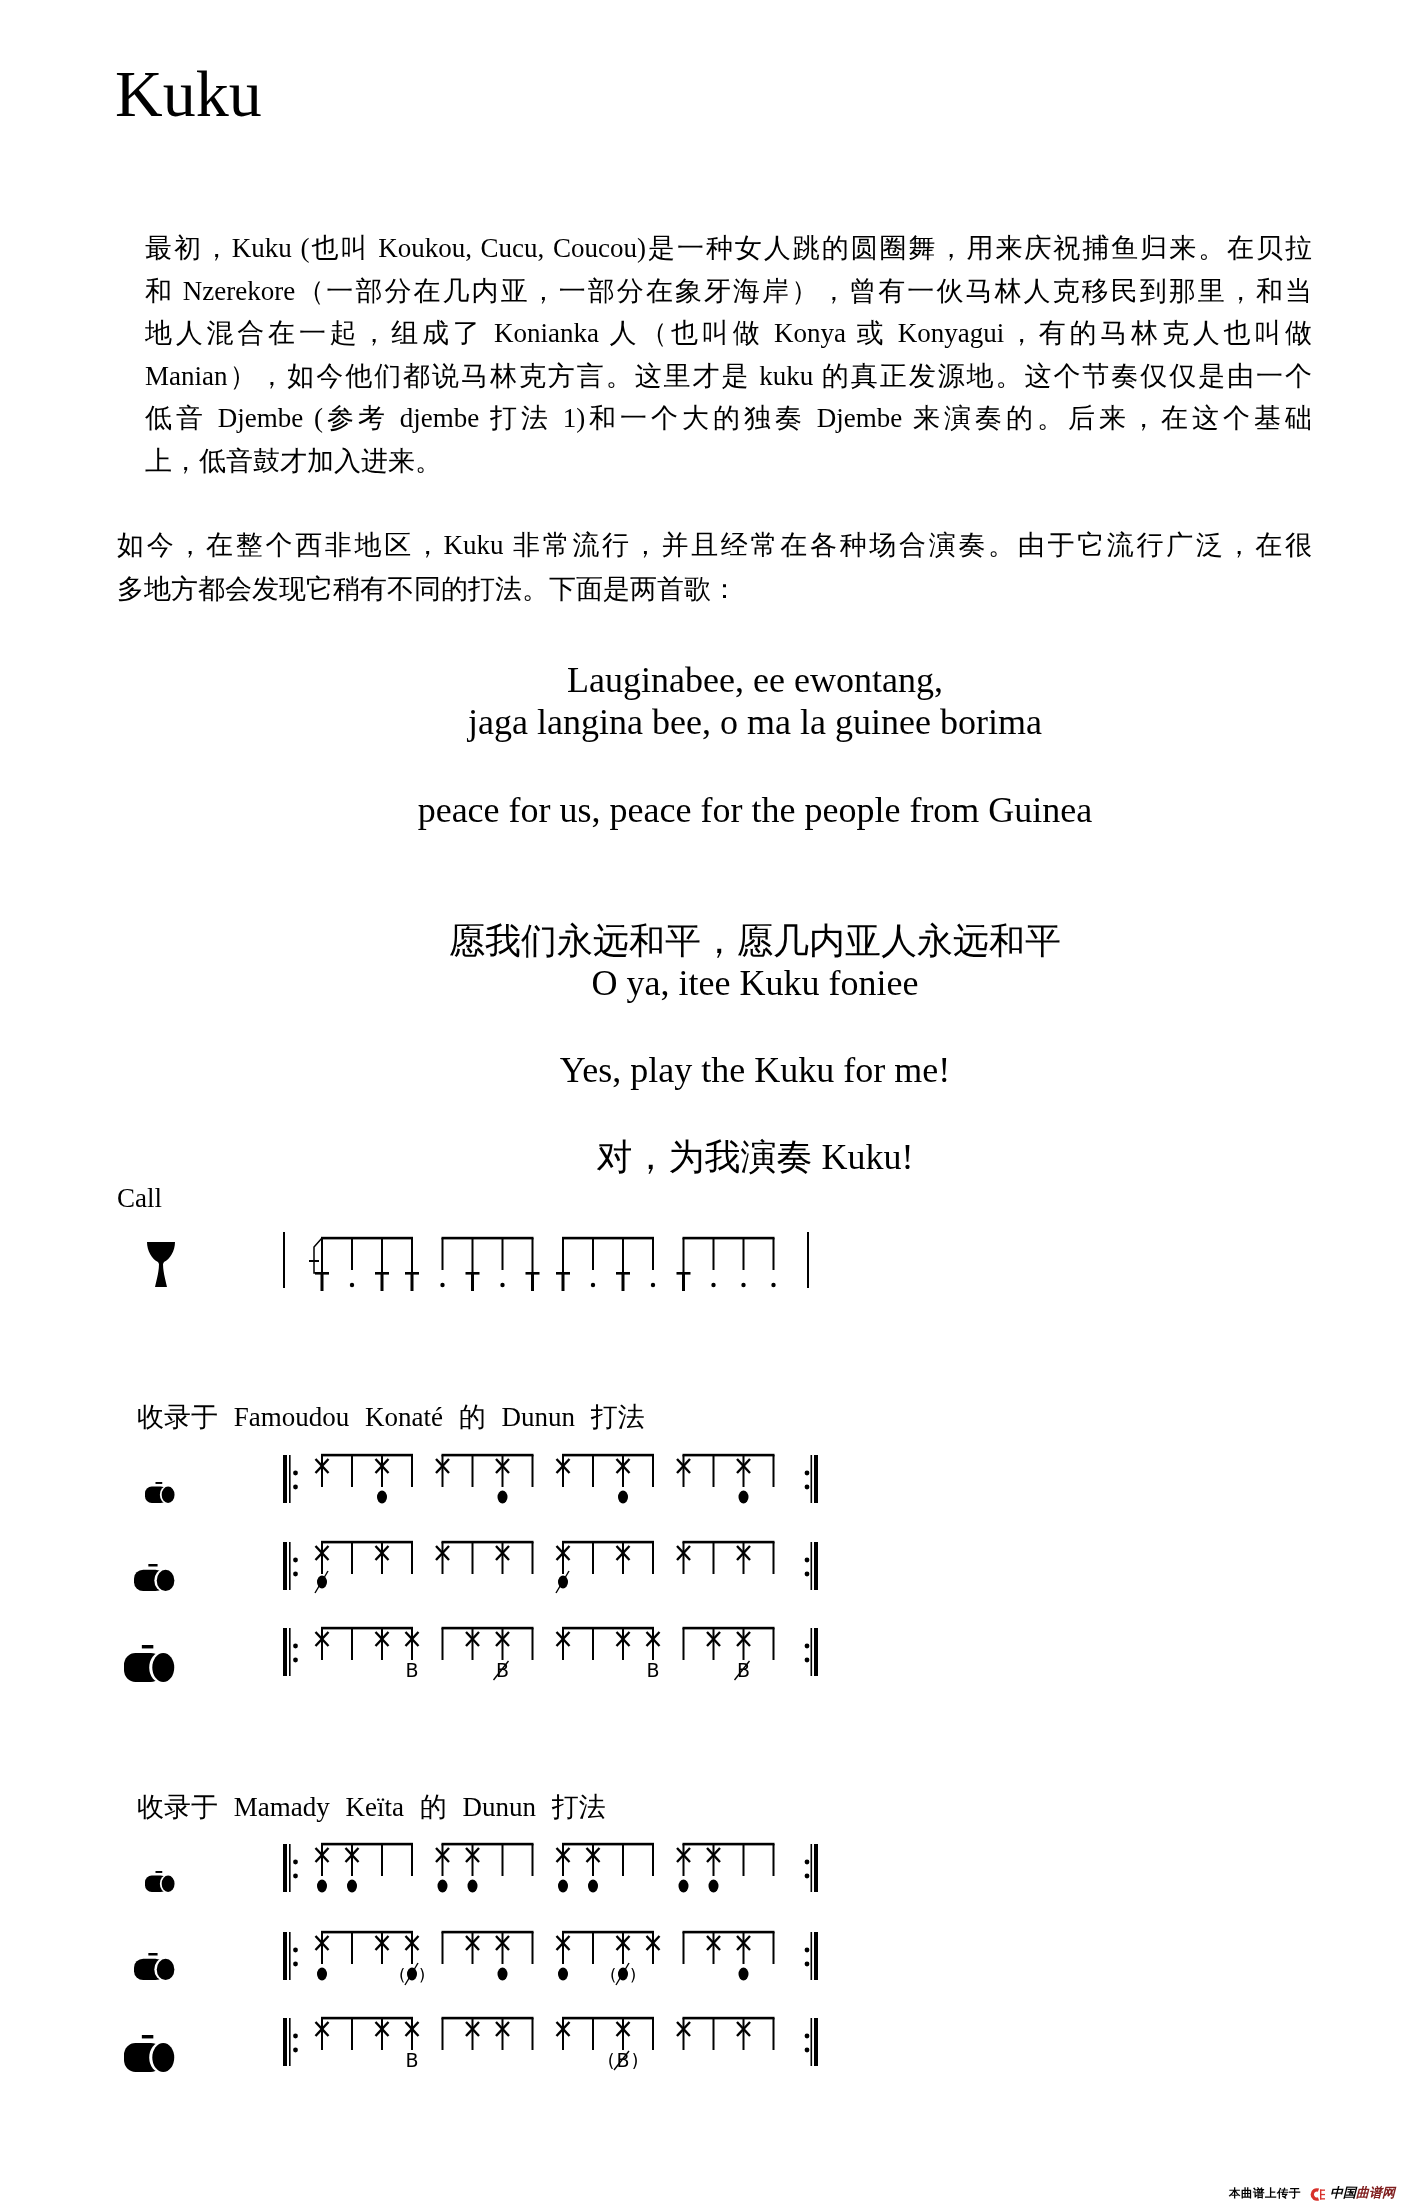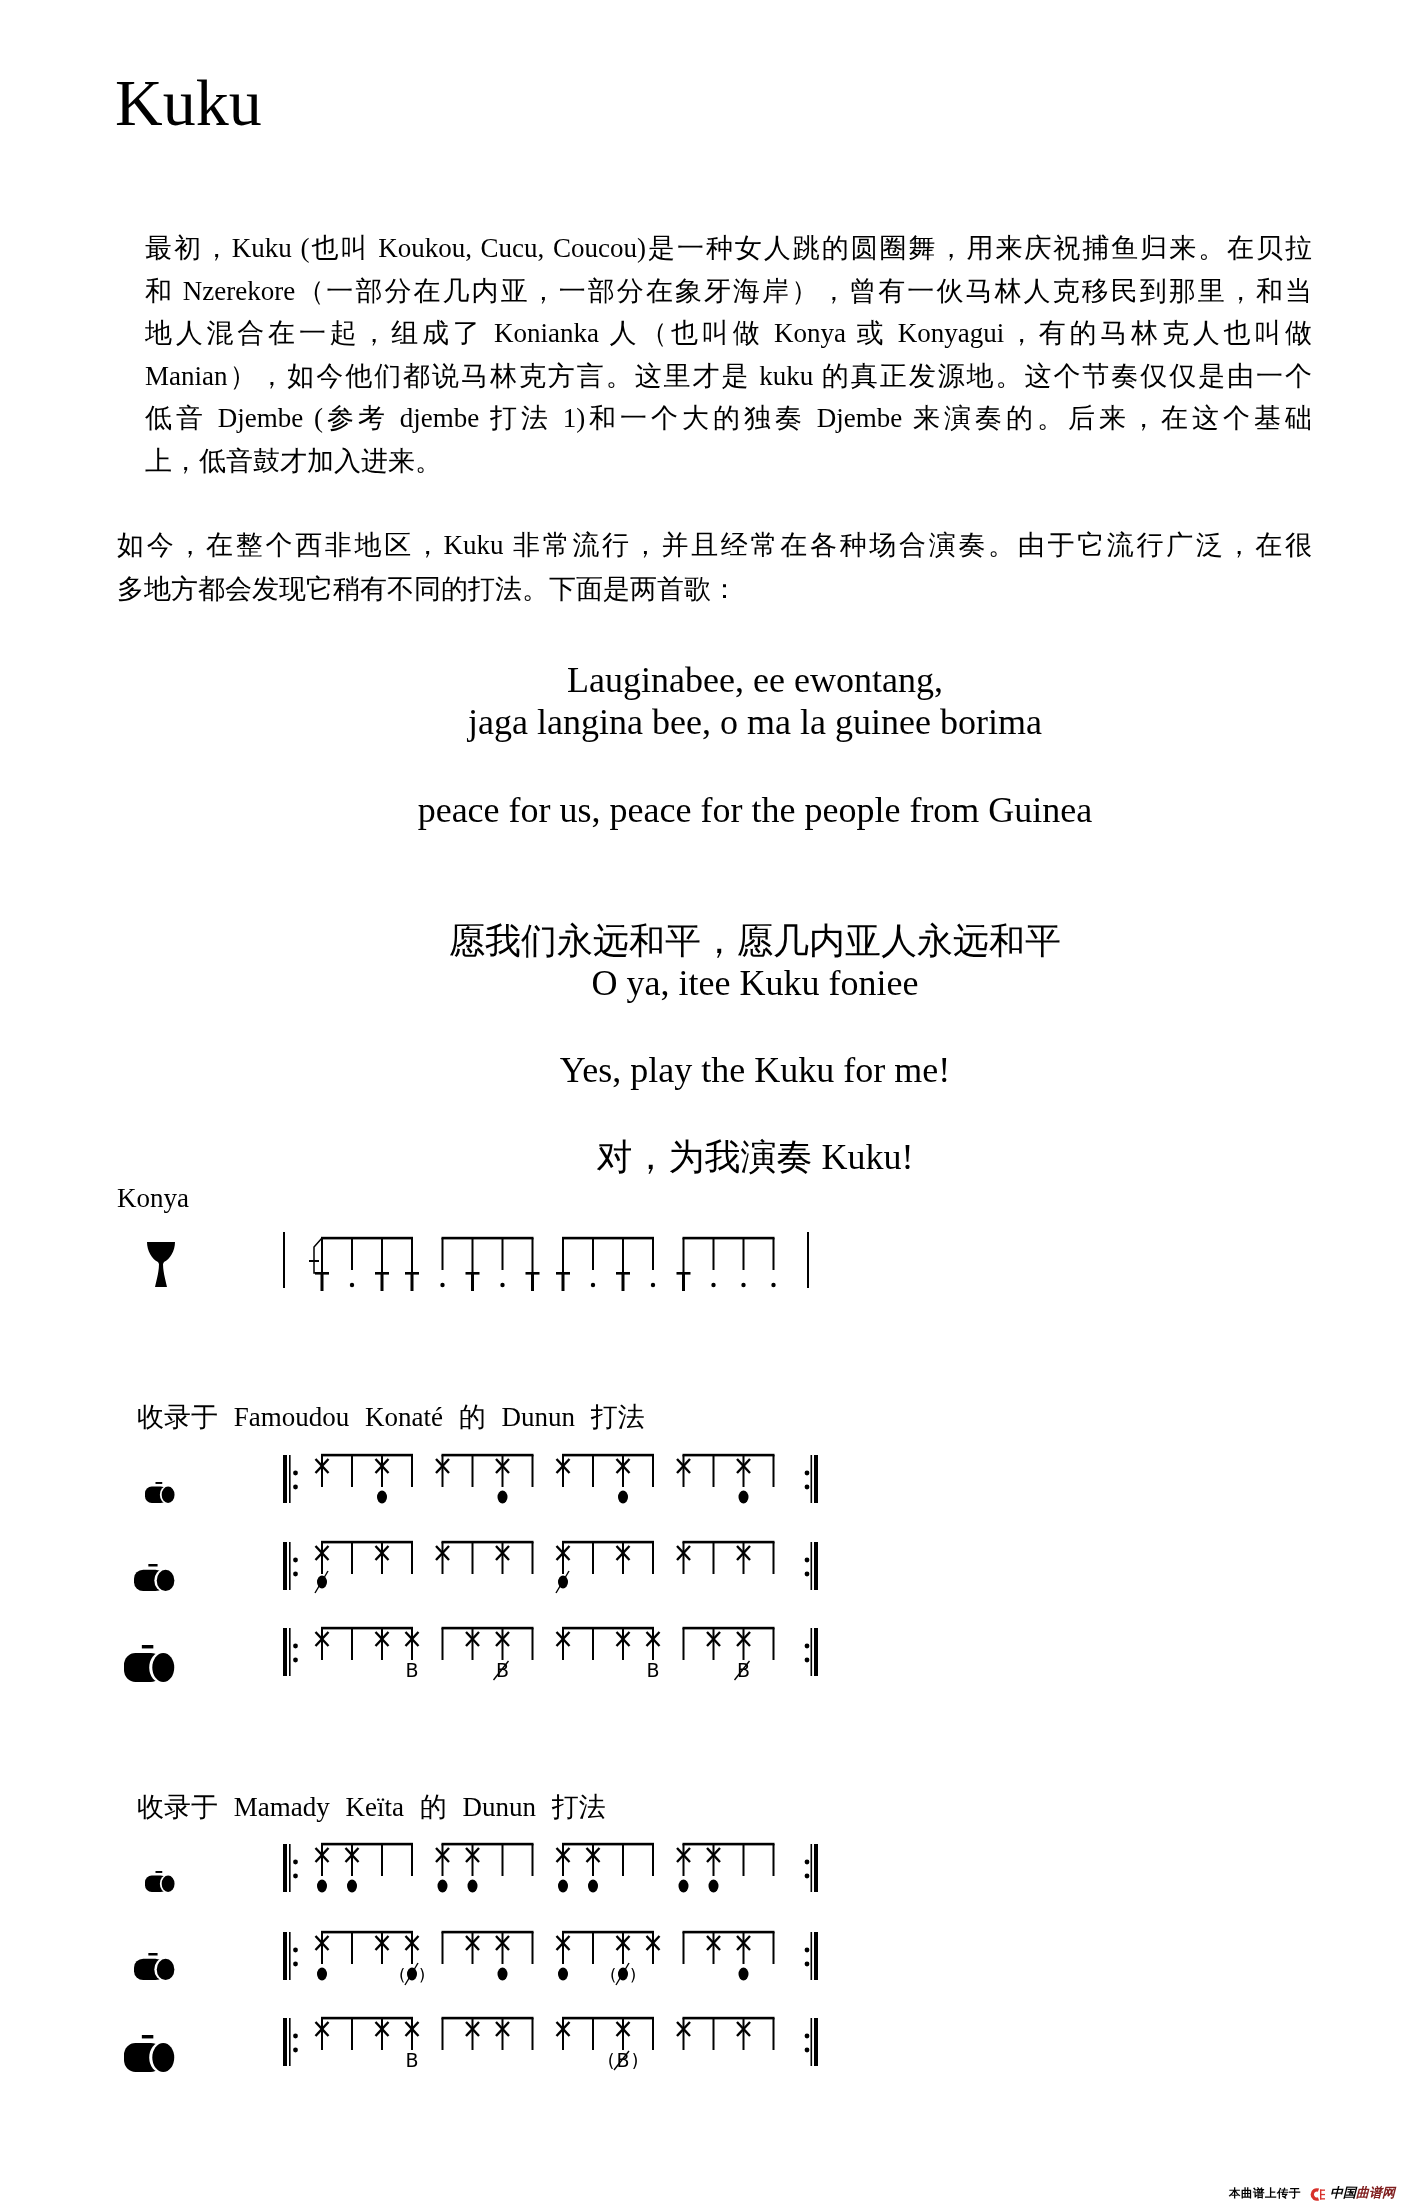--- a/index.html
+++ b/index.html
@@ -2,21 +2,21 @@
 <html><head>
 <meta charset="utf-8">
 <style>
   html, body { margin: 0; padding: 0; }
   body {
     width: 1420px; height: 2210px; position: relative; overflow: hidden;
     background: #ffffff; color: #000000;
     font-family: "Liberation Serif", "DejaVu Serif", serif;
   }
   .abs { position: absolute; }
-  .doc-title { left: 115px; top: 70px; font-size: 66px; line-height: 66px; white-space: nowrap; }
+  .doc-title { left: 115px; top: 61px; font-size: 66px; line-height: 66px; white-space: nowrap; }
   .para { left: 117px; width: 1195px; font-size: 27px; }
   .para .line { display: block; text-align: justify; text-align-last: justify; overflow: visible; }
   .para .line.last { text-align: left; text-align-last: left; }
   .para-1 { top: 227px; }
   .para-1 .line { height: 42.6px; line-height: 42.6px; margin-left: 28px; }
   .para-2 { top: 523px; }
   .para-2 .line { height: 44px; line-height: 44px; }
   .lyric { left: 405px; width: 700px; text-align: center; font-size: 36px; height: 40px; line-height: 40px; white-space: nowrap; }
   .label { left: 117px; font-size: 27px; height: 40px; line-height: 40px; white-space: nowrap; }
   .section-heading { word-spacing: 9px; margin-left: 20px; }
@@ -50,21 +50,21 @@
 <div>
   <div class="abs lyric" style="top:660px">Lauginabee, ee ewontang,</div>
   <div class="abs lyric" style="top:702px">jaga langina bee, o ma la guinee borima</div>
   <div class="abs lyric" style="top:790px">peace for us, peace for the people from Guinea</div>
   <div class="abs lyric" style="top:921px">愿我们永远和平，愿几内亚人永远和平</div>
   <div class="abs lyric" style="top:963px">O ya, itee Kuku foniee</div>
   <div class="abs lyric" style="top:1050px">Yes, play the Kuku for me!</div>
   <div class="abs lyric" style="top:1137px">对，为我演奏 Kuku!</div>
 </div>
 
-<div class="abs label" style="top:1178px">Konya</div>
+<div class="abs label" style="top:1178px">Call</div>
 <div class="abs icon" style="left:147px; top:1242px; width:28px; height:45px;">
   <svg viewBox="0 0 28 45" preserveAspectRatio="none">
     <path d="M0,0 H28 C28,9 23,17 17,20 L16,22 C16,30 18.5,38 20,45 H8 C9.5,38 12,30 12,22 L11,20 C5,17 0,9 0,0 Z" fill="#000"></path>
   </svg>
 </div>
 <svg class="abs staff" style="top:1228px" viewBox="0 0 1420 75">
     <rect x="283" y="4" width="2" height="56" fill="#000"></rect>
     <rect x="807" y="4" width="2" height="56" fill="#000"></rect>
     <g>
       <rect x="321" y="8.8" width="92" height="2.6" fill="#000"></rect>

